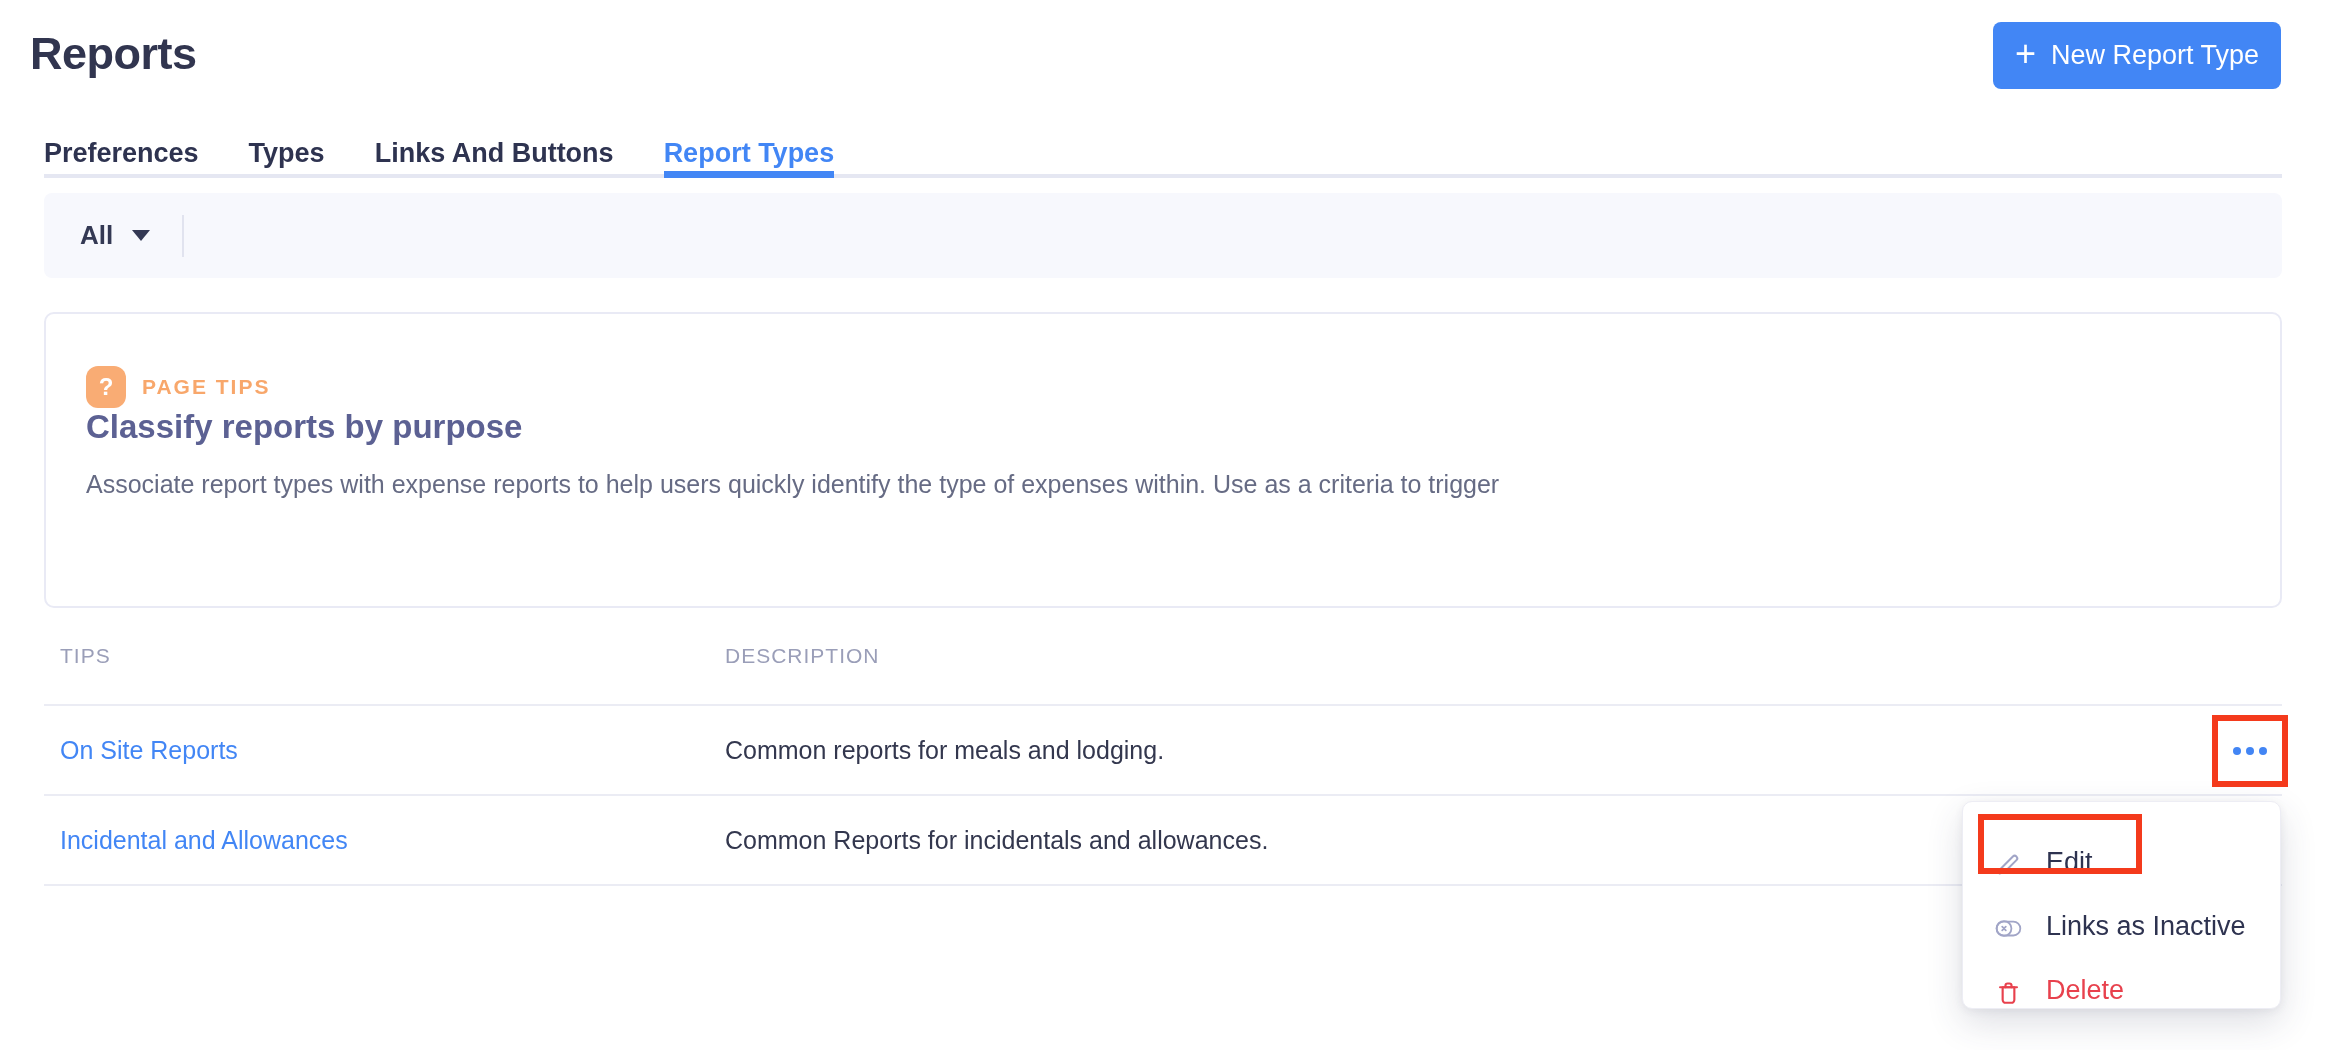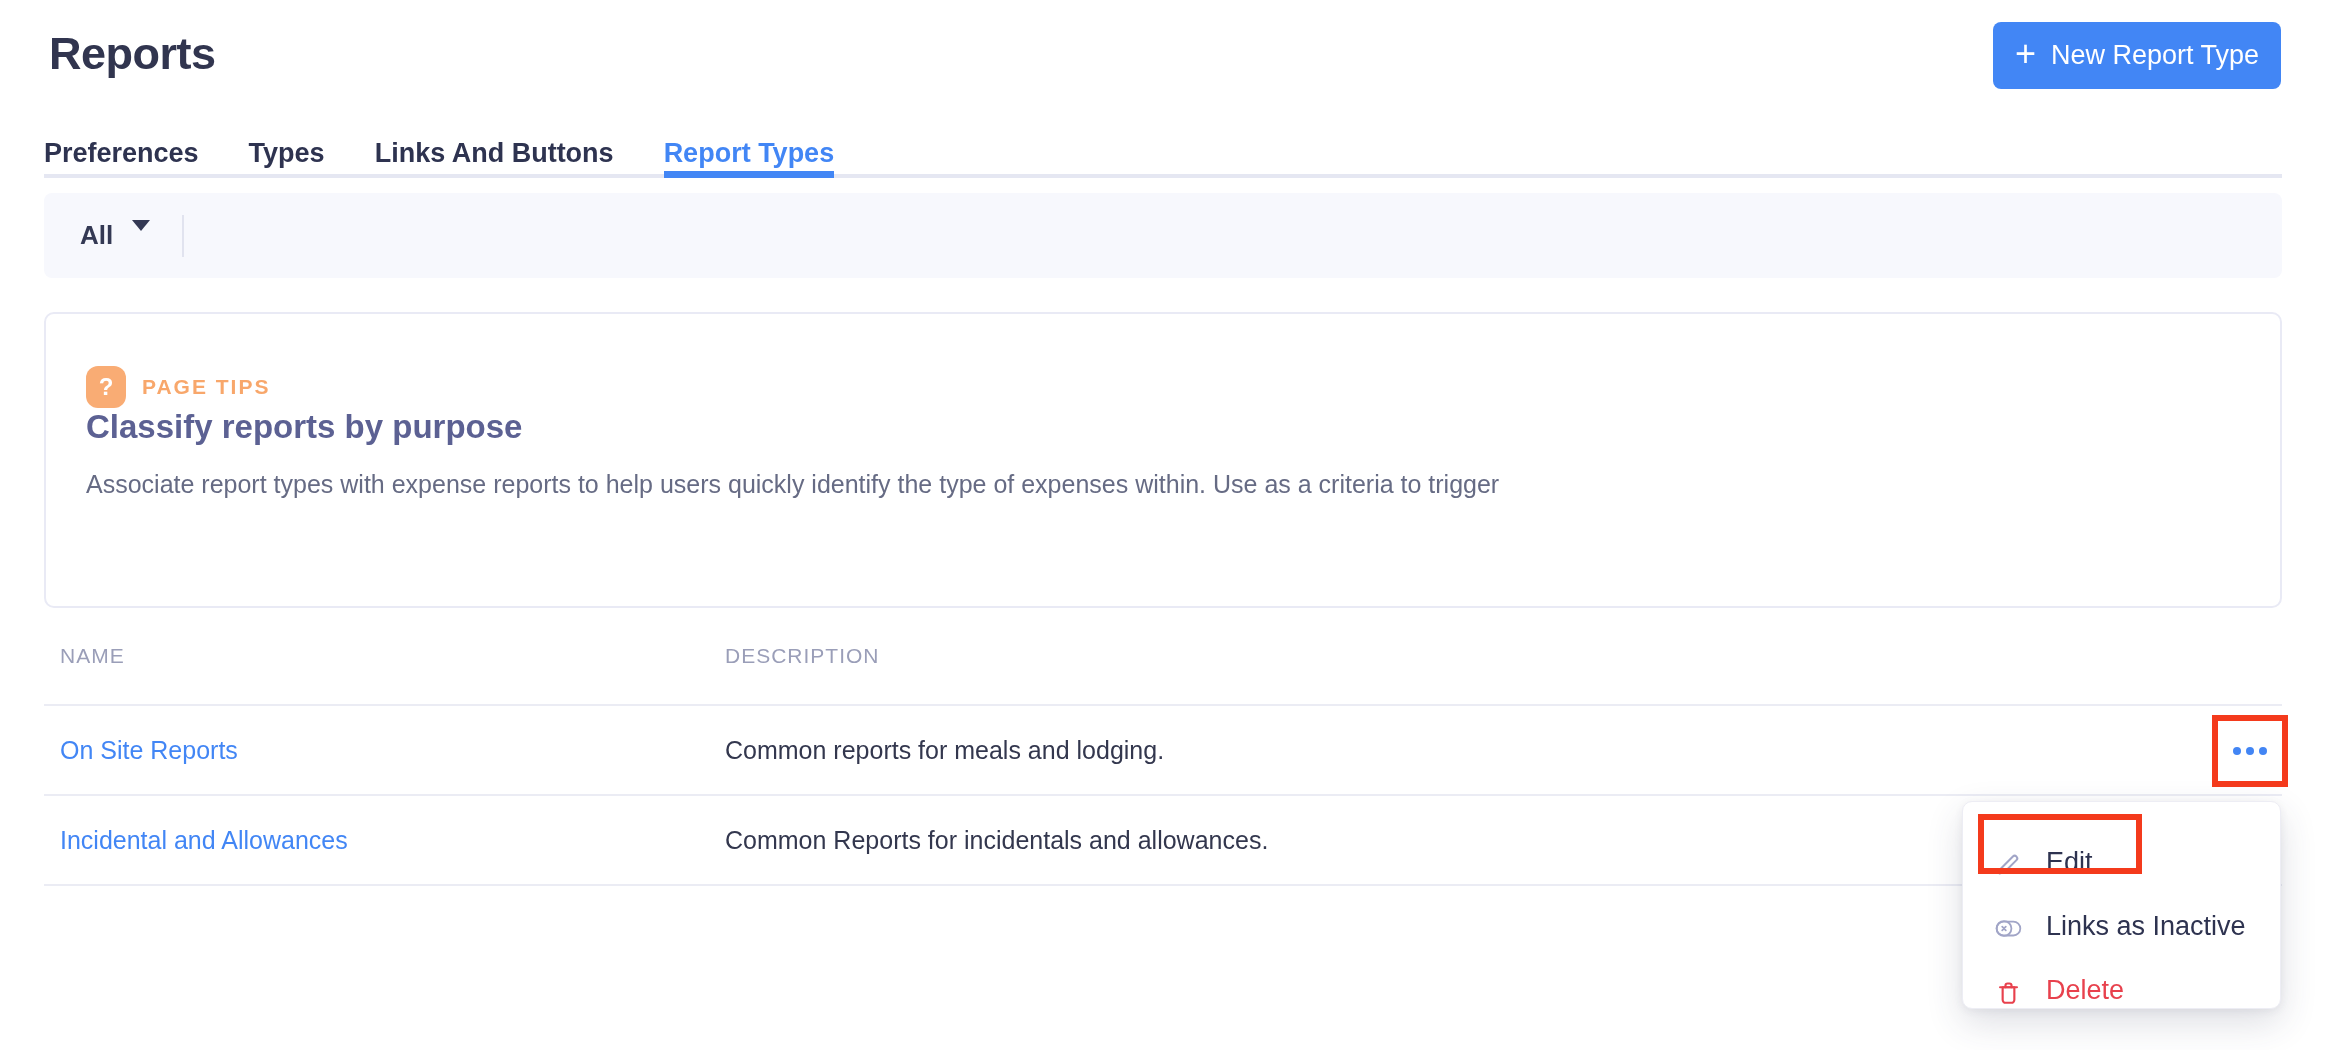--- a/index.html
+++ b/index.html
@@ -1,41 +1,41 @@
 <!DOCTYPE html>
 <html><head>
 <meta charset="utf-8">
 <style>
   * { margin: 0; padding: 0; box-sizing: border-box; }
   html, body { width: 2342px; height: 1050px; background: #ffffff;
     font-family: "Liberation Sans", sans-serif; position: relative; overflow: hidden; }
 
   
-  .page-title { position: absolute; left: 49px; top: 26px; font-size: 45px; line-height: 56px;
+  .page-title { position: absolute; left: 30px; top: 26px; font-size: 45px; line-height: 56px;
     font-weight: 600; color: #31354f; letter-spacing: -0.5px; }
   .new-btn { position: absolute; left: 1993px; top: 22px; width: 288px; height: 67px;
     background: #4286f5; border: none; border-radius: 8px; color: #ffffff;
     display: flex; align-items: center; justify-content: center; gap: 15px;
     font-size: 27px; font-family: inherit; cursor: pointer; }
   .new-btn .plus { font-size: 36px; font-weight: 400; line-height: 1; margin-top: -3px; }
 
   
   .tabs { position: absolute; left: 44px; top: 126px; width: 2238px; height: 52px;
     display: flex; gap: 50px; border-bottom: 4px solid #e5e7f2; }
   .tab { position: relative; padding-top: 12px; font-size: 27px; font-weight: 700;
     color: #2e3350; cursor: pointer; white-space: nowrap; }
   .tab.active { color: #4286f5; }
   .tab.active::after { content: ""; position: absolute; left: 0; right: 0; bottom: -4px;
     height: 7px; background: #4286f5; }
 
   
   .filter-bar { position: absolute; left: 44px; top: 193px; width: 2238px; height: 85px;
     background: #f7f8fd; border-radius: 8px; display: flex; align-items: center;
     padding-left: 36px; }
-  .filter-dd { display: flex; align-items: flex-start; gap: 19px; cursor: pointer; }
+  .filter-dd { display: flex; align-items: center; gap: 19px; cursor: pointer; }
   .filter-dd .lbl { font-size: 26px; font-weight: 700; color: #343954; }
   .caret-down { width: 0; height: 0; border-left: 9px solid transparent;
     border-right: 9px solid transparent; border-top: 11px solid #343954; }
   .filter-divider { width: 2px; height: 42px; background: #e1e3ef; margin-left: 32px; }
 
   
   .tips-card { position: absolute; left: 44px; top: 312px; width: 2238px; height: 296px;
     border: 2px solid #e9eaf5; border-radius: 10px; padding: 52px 0 0 40px; background: #ffffff; }
   .tips-badge-row { display: flex; align-items: center; gap: 16px; }
   .tips-q-icon { width: 40px; height: 42px; background: #f9ac74; border-radius: 12px;
@@ -111,21 +111,21 @@
     <span class="tips-badge">PAGE TIPS</span>
   </div>
   <div class="tips-heading">Classify reports by purpose</div>
   <div class="tips-body">
     <span class="line">Associate report types with expense reports to help users quickly identify the type of expenses within. Use as a criteria to trigger</span>
   </div>
 </div>
 
 <div class="table">
   <div class="thead">
-    <div class="th">NAME</div>
+    <div class="th">TIPS</div>
     <div class="th">DESCRIPTION</div>
     <div class="th"></div>
   </div>
   <div class="trow">
     <a class="cell name">On Site Reports</a>
     <div class="cell desc">Common reports for meals and lodging.</div>
     <div class="cell"></div>
   </div>
   <div class="trow">
     <a class="cell name">Incidental and Allowances</a>

